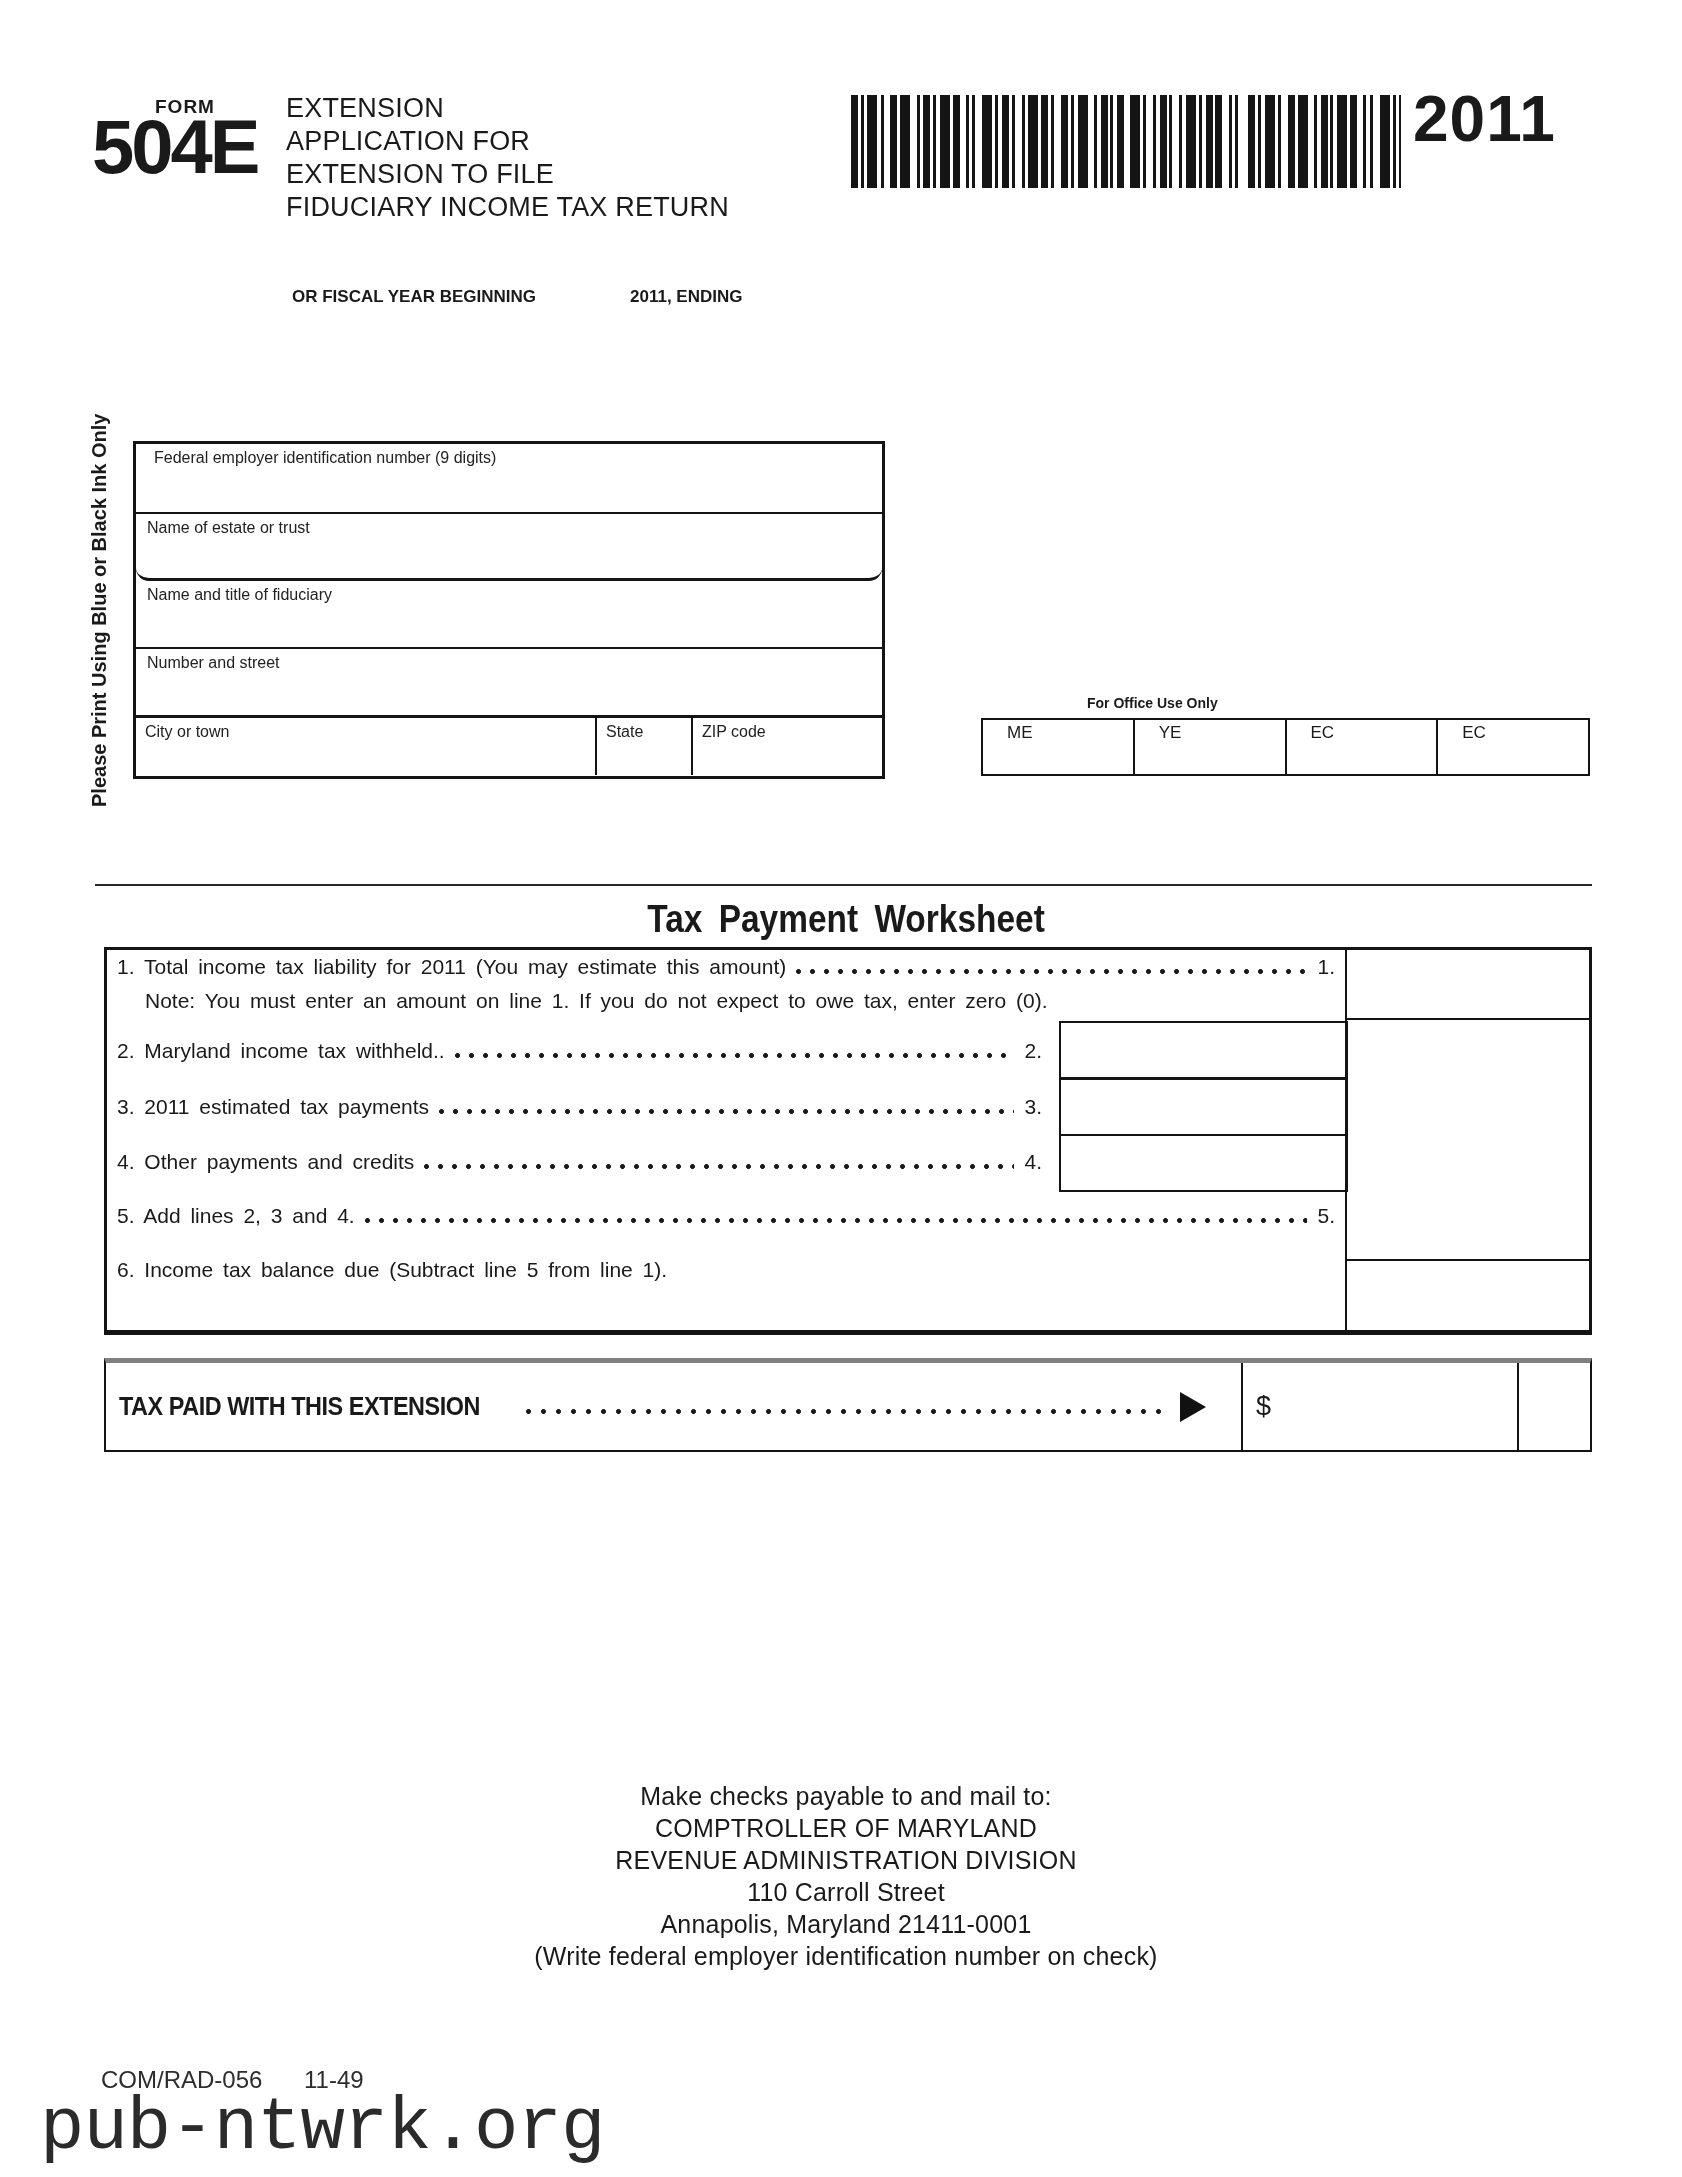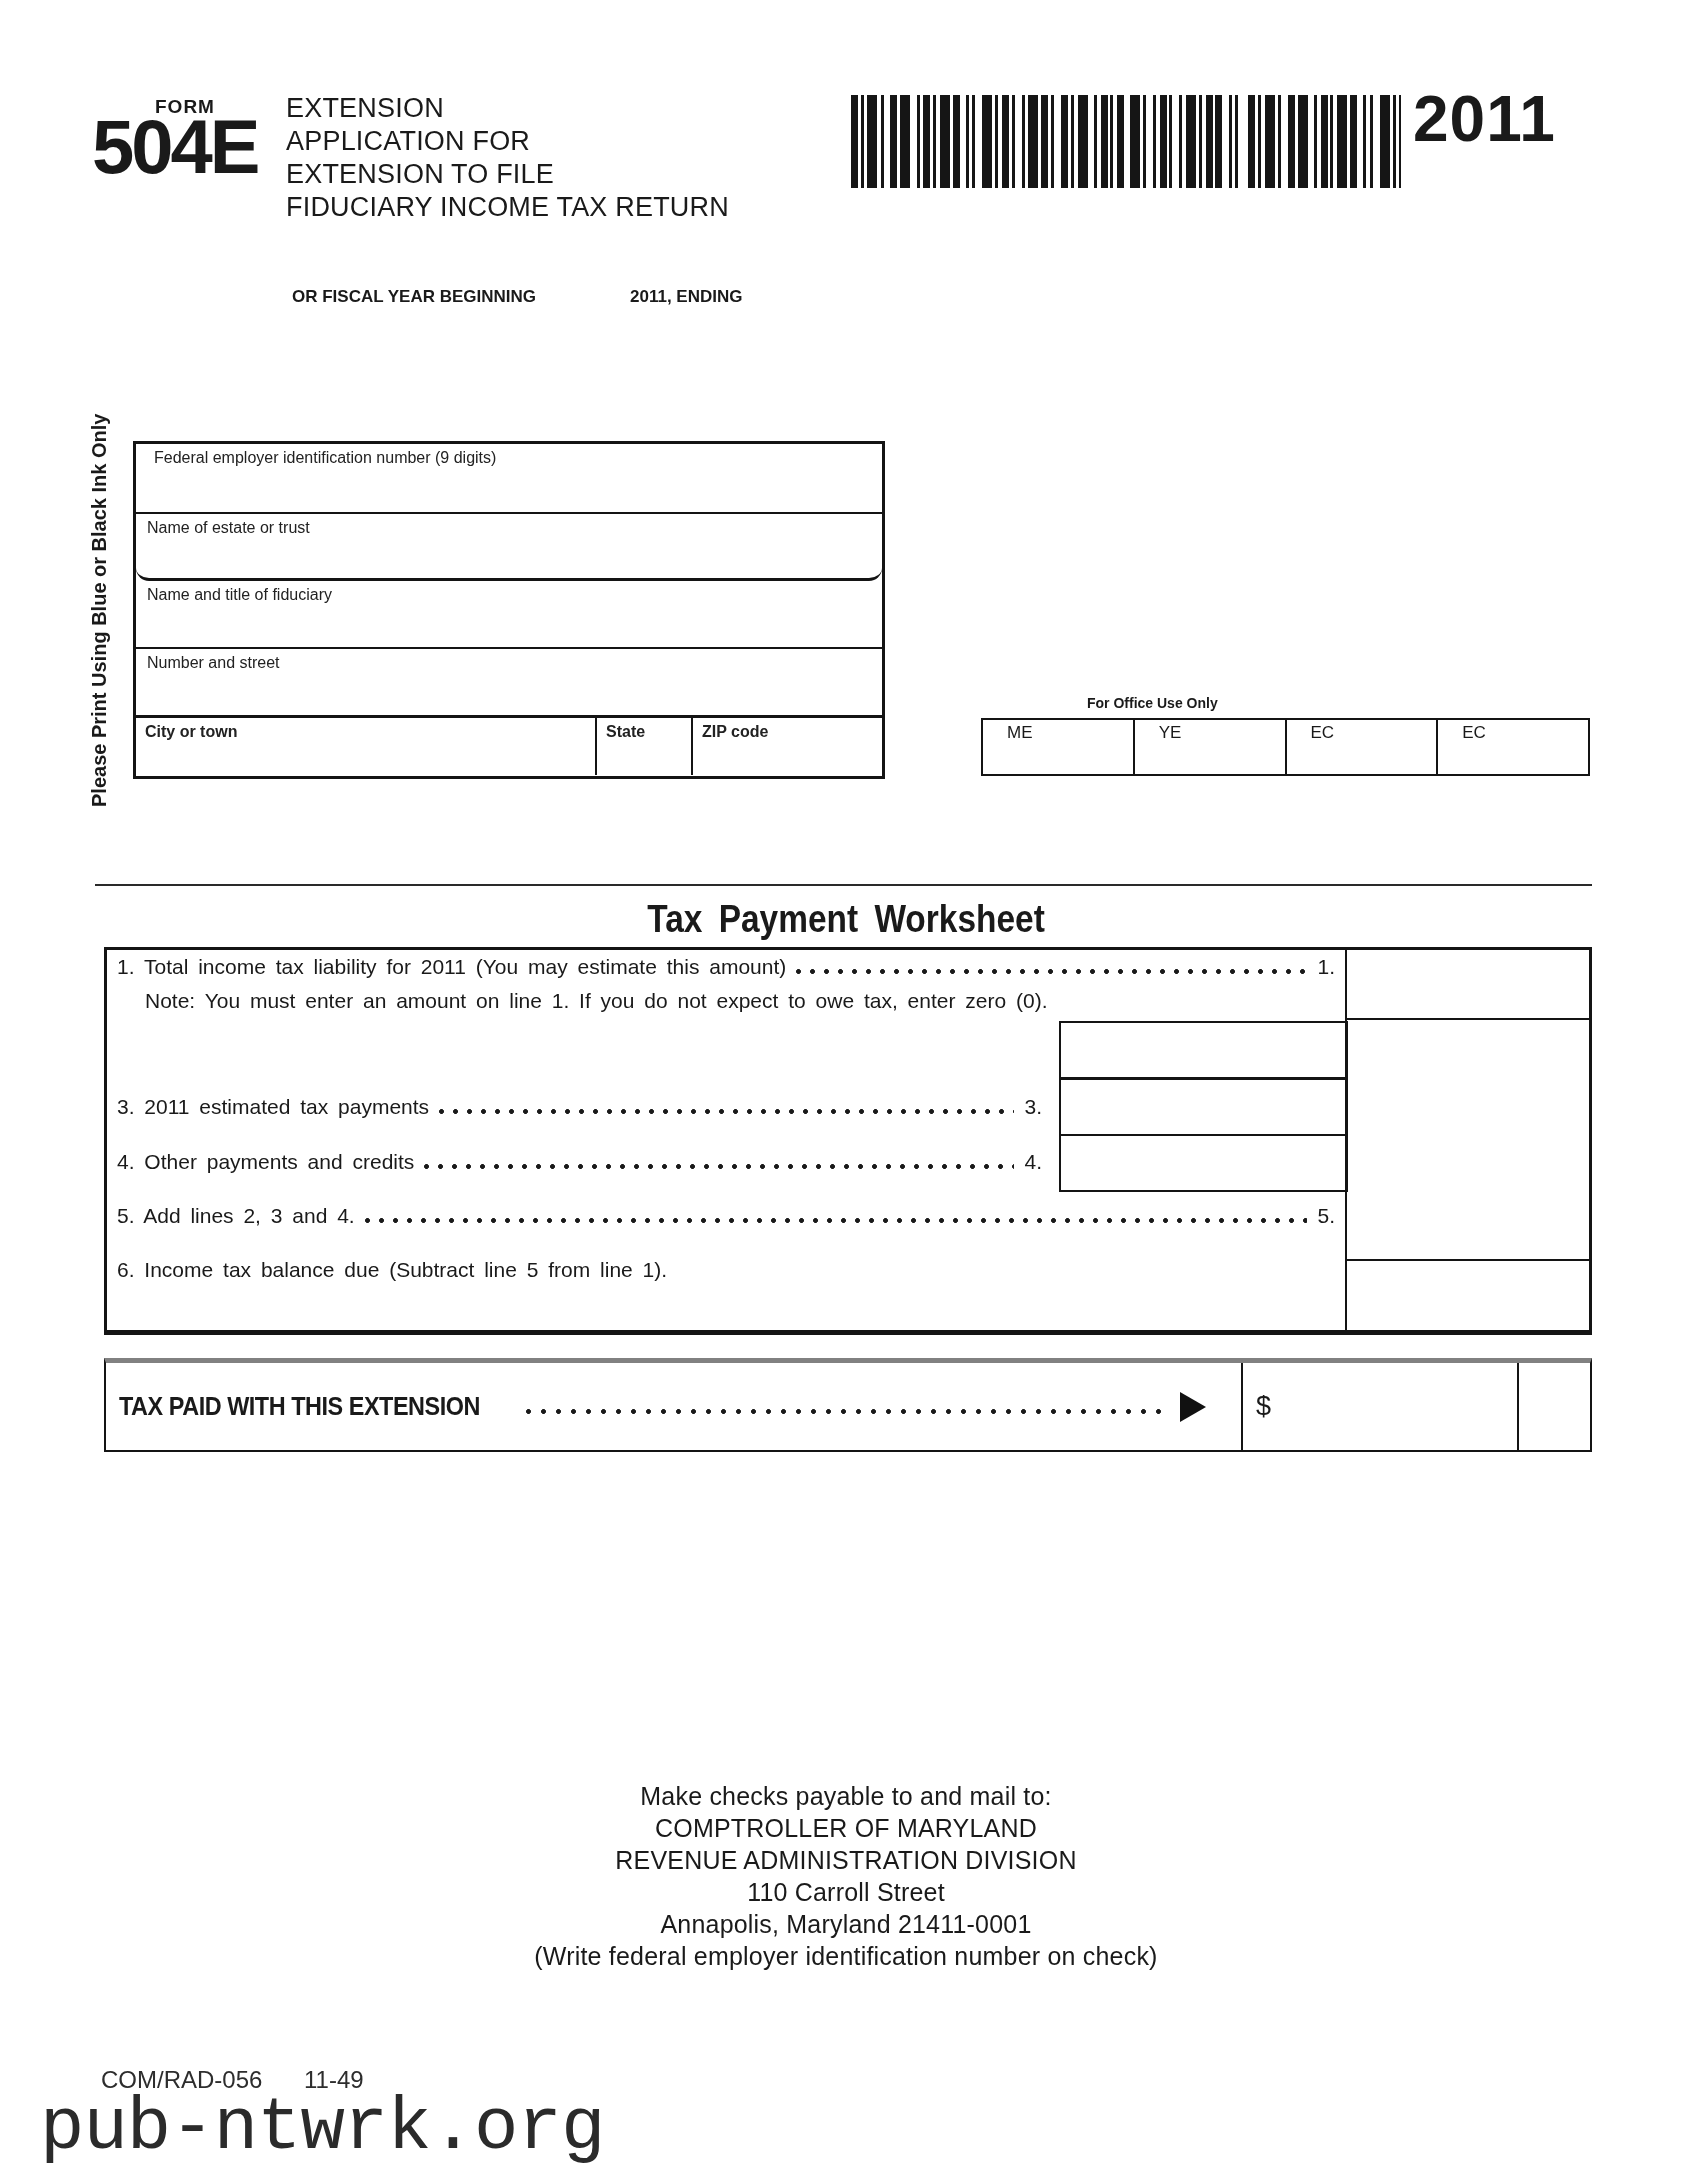--- a/index.html
+++ b/index.html
@@ -25,21 +25,21 @@
     font-size:20px; font-weight:bold; text-align:center; white-space:nowrap; }
 
   
   .fields-box { left:133px; top:441px; width:752px; height:338px; border:3px solid #141414; }
   .frow { position:relative; width:100%; }
   .frow .flabel { padding:5px 0 0 11px; font-size:16px; color:#222; }
   .r1 { height:70px; border-bottom:2px solid #141414;padding-left:7px; }
   .r2 { height:67px; border-bottom:3px solid #141414;border-radius:13px; }
   .r3 { height:68px; border-bottom:2px solid #141414; }
   .r4 { height:69px; border-bottom:3px solid #141414; }
-  .r5 { height:57px; display:flex;font-weight:bold; }
+  .r5 { height:57px; display:flex; }
   .cell-city { width:459px; }
   .cell-state { width:96px; border-left:2px solid #141414; }
   .cell-zip { flex:1; border-left:2px solid #141414; }
   .r5 .flabel { padding:5px 0 0 9px; }
 
   
   .office-title { left:1087px; top:695px; width:398px; text-align:left; font-size:14px;font-weight:bold; }
   .office-box { left:981px; top:718px; width:609px; height:58px; border:2px solid #141414; display:flex; }
   .ocell { flex:1; border-left:2px solid #141414; font-size:17px; padding:3px 0 0 24px; }
   .ocell:first-child { border-left:none; }
@@ -215,20 +215,25 @@
   <div class="abs fill-area" style="left:1349px; top:1196px; width:239px; height:61px;"></div>
   <div class="abs fill-area" style="left:1349px; top:1263px; width:239px; height:68px;"></div>
 
   <div class="abs ws-row" style="left:117px; top:955px; width:1218px;">
     <span class="ws-text">1. Total income tax liability for 2011 (You may estimate this amount)</span>
     <span class="leader"></span>
     <span class="ws-num">1.</span>
   </div>
   <div class="abs ws-note" style="left:145px; top:989px;">Note: You must enter an amount on line 1. If you do not expect to owe tax, enter zero (0).</div>
 
+  <div class="abs ws-row" style="left:117px; top:1039px; width:925px;">
+    <span class="ws-text">2. Maryland income tax withheld..</span>
+    <span class="leader"></span>
+    <span class="ws-num">2.</span>
+  </div>
 
   <div class="abs ws-row" style="left:117px; top:1095px; width:925px;">
     <span class="ws-text">3. 2011 estimated tax payments</span>
     <span class="leader"></span>
     <span class="ws-num">3.</span>
   </div>
 
   <div class="abs ws-row" style="left:117px; top:1150px; width:925px;">
     <span class="ws-text">4. Other payments and credits</span>
     <span class="leader"></span>

